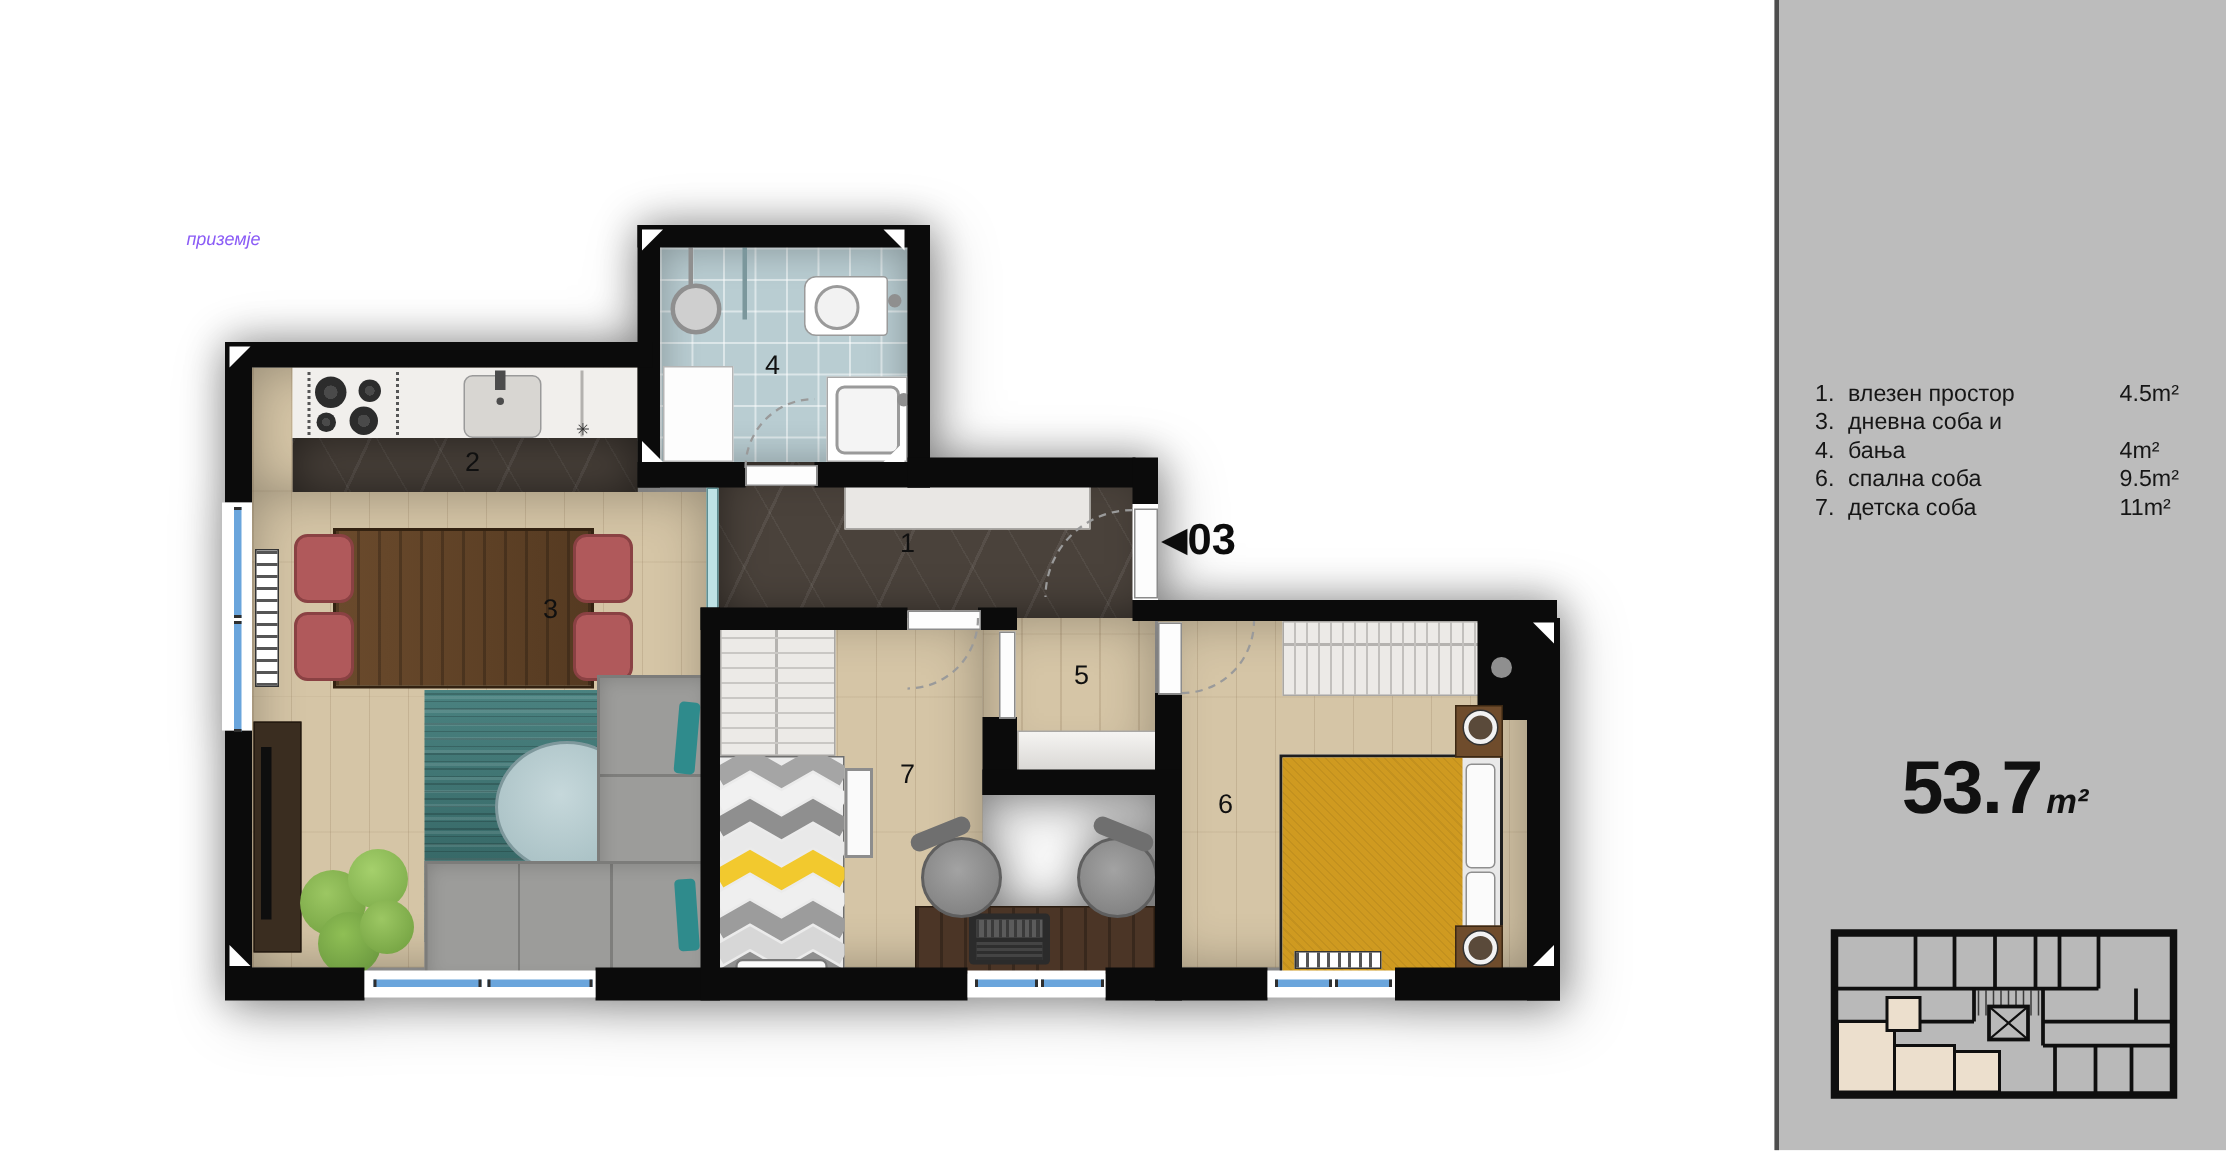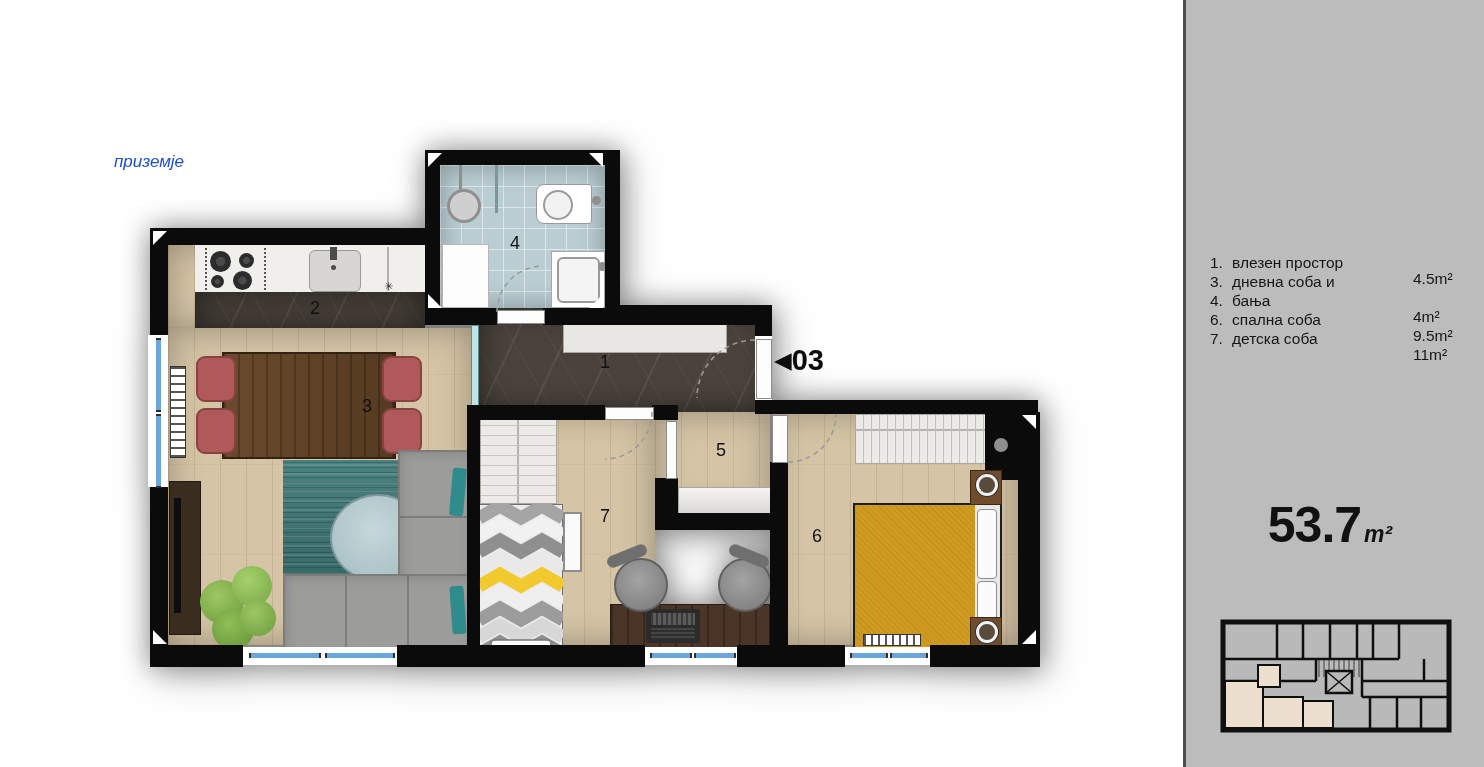--- a/index.html
+++ b/index.html
@@ -39,26 +39,26 @@
   .pillow{position:absolute;background:#2f8b8c;border-radius:3px;}
   .leaf{position:absolute;border-radius:50%;}
   .nstand{position:absolute;background:#6f4c2c;border:1px solid #3c2813;}
   .lamp{position:absolute;border-radius:50%;border:3px solid #f2f2f2;background:#5a4a3a;box-shadow:0 0 0 1px #333;}
   
   .sidebar{position:absolute;left:1183px;top:0;width:301px;height:767px;background:#bcbcbc;
            border-left:3px solid #4d4d4d;box-sizing:border-box;color:#111;}
   .sb-title{position:absolute;left:6px;width:286px;top:104px;text-align:center;
             font-size:36px;font-weight:bold;letter-spacing:1px;color:#141414;}
   .sb-sub{position:absolute;left:6px;width:286px;top:152px;text-align:center;
-          font-size:17px;font-style:italic;color:#1d4ed8;}
+          font-size:12px;font-style:italic;color:#8b5cf6;}
   .legend{position:absolute;left:1210px;top:253px;width:250px;font-size:15.5px;color:#161616;}
   .leg-row{position:relative;height:19px;line-height:19px;white-space:nowrap;}
   .leg-no{display:inline-block;width:22px;}
   .leg-cont{margin-left:22px;}
-  .leg-area{position:absolute;left:203px;top:16px;}
+  .leg-area{position:absolute;left:203px;top:0;}
   .total{position:absolute;left:1210px;top:496px;width:240px;text-align:center;color:#111;}
   .total-val{font-size:50px;font-weight:bold;letter-spacing:-1px;}
   .total-unit{font-size:23px;font-weight:bold;margin-left:3px;font-style:italic;}
   .entr{position:absolute;left:774px;top:344px;color:#0c0c0c;white-space:nowrap;}
   .entr .arrow{font-size:23px;vertical-align:2px;}
   .entr .lbl{font-size:29px;font-weight:bold;letter-spacing:0px;}
 </style>
 </head>
 <body>
 

